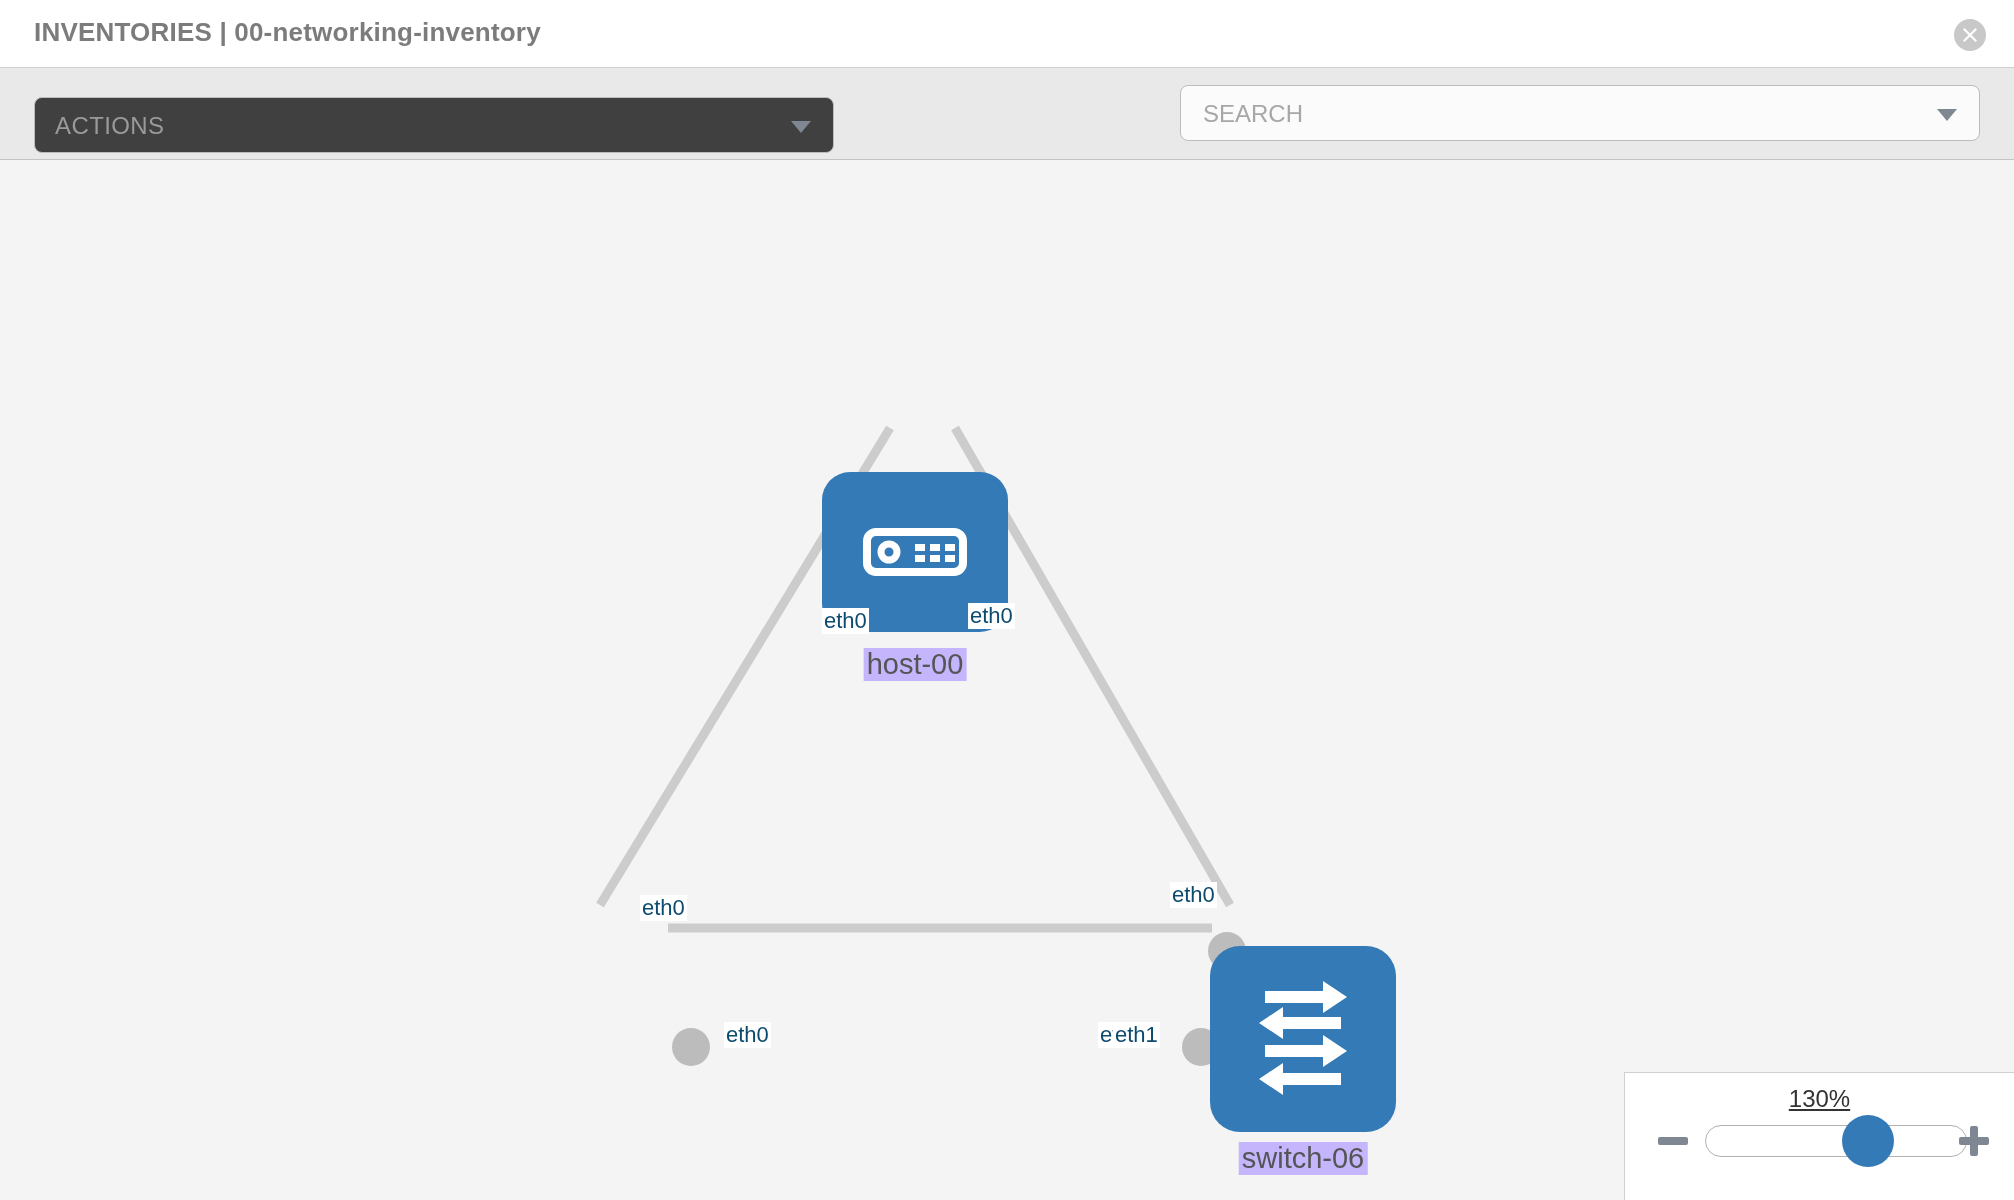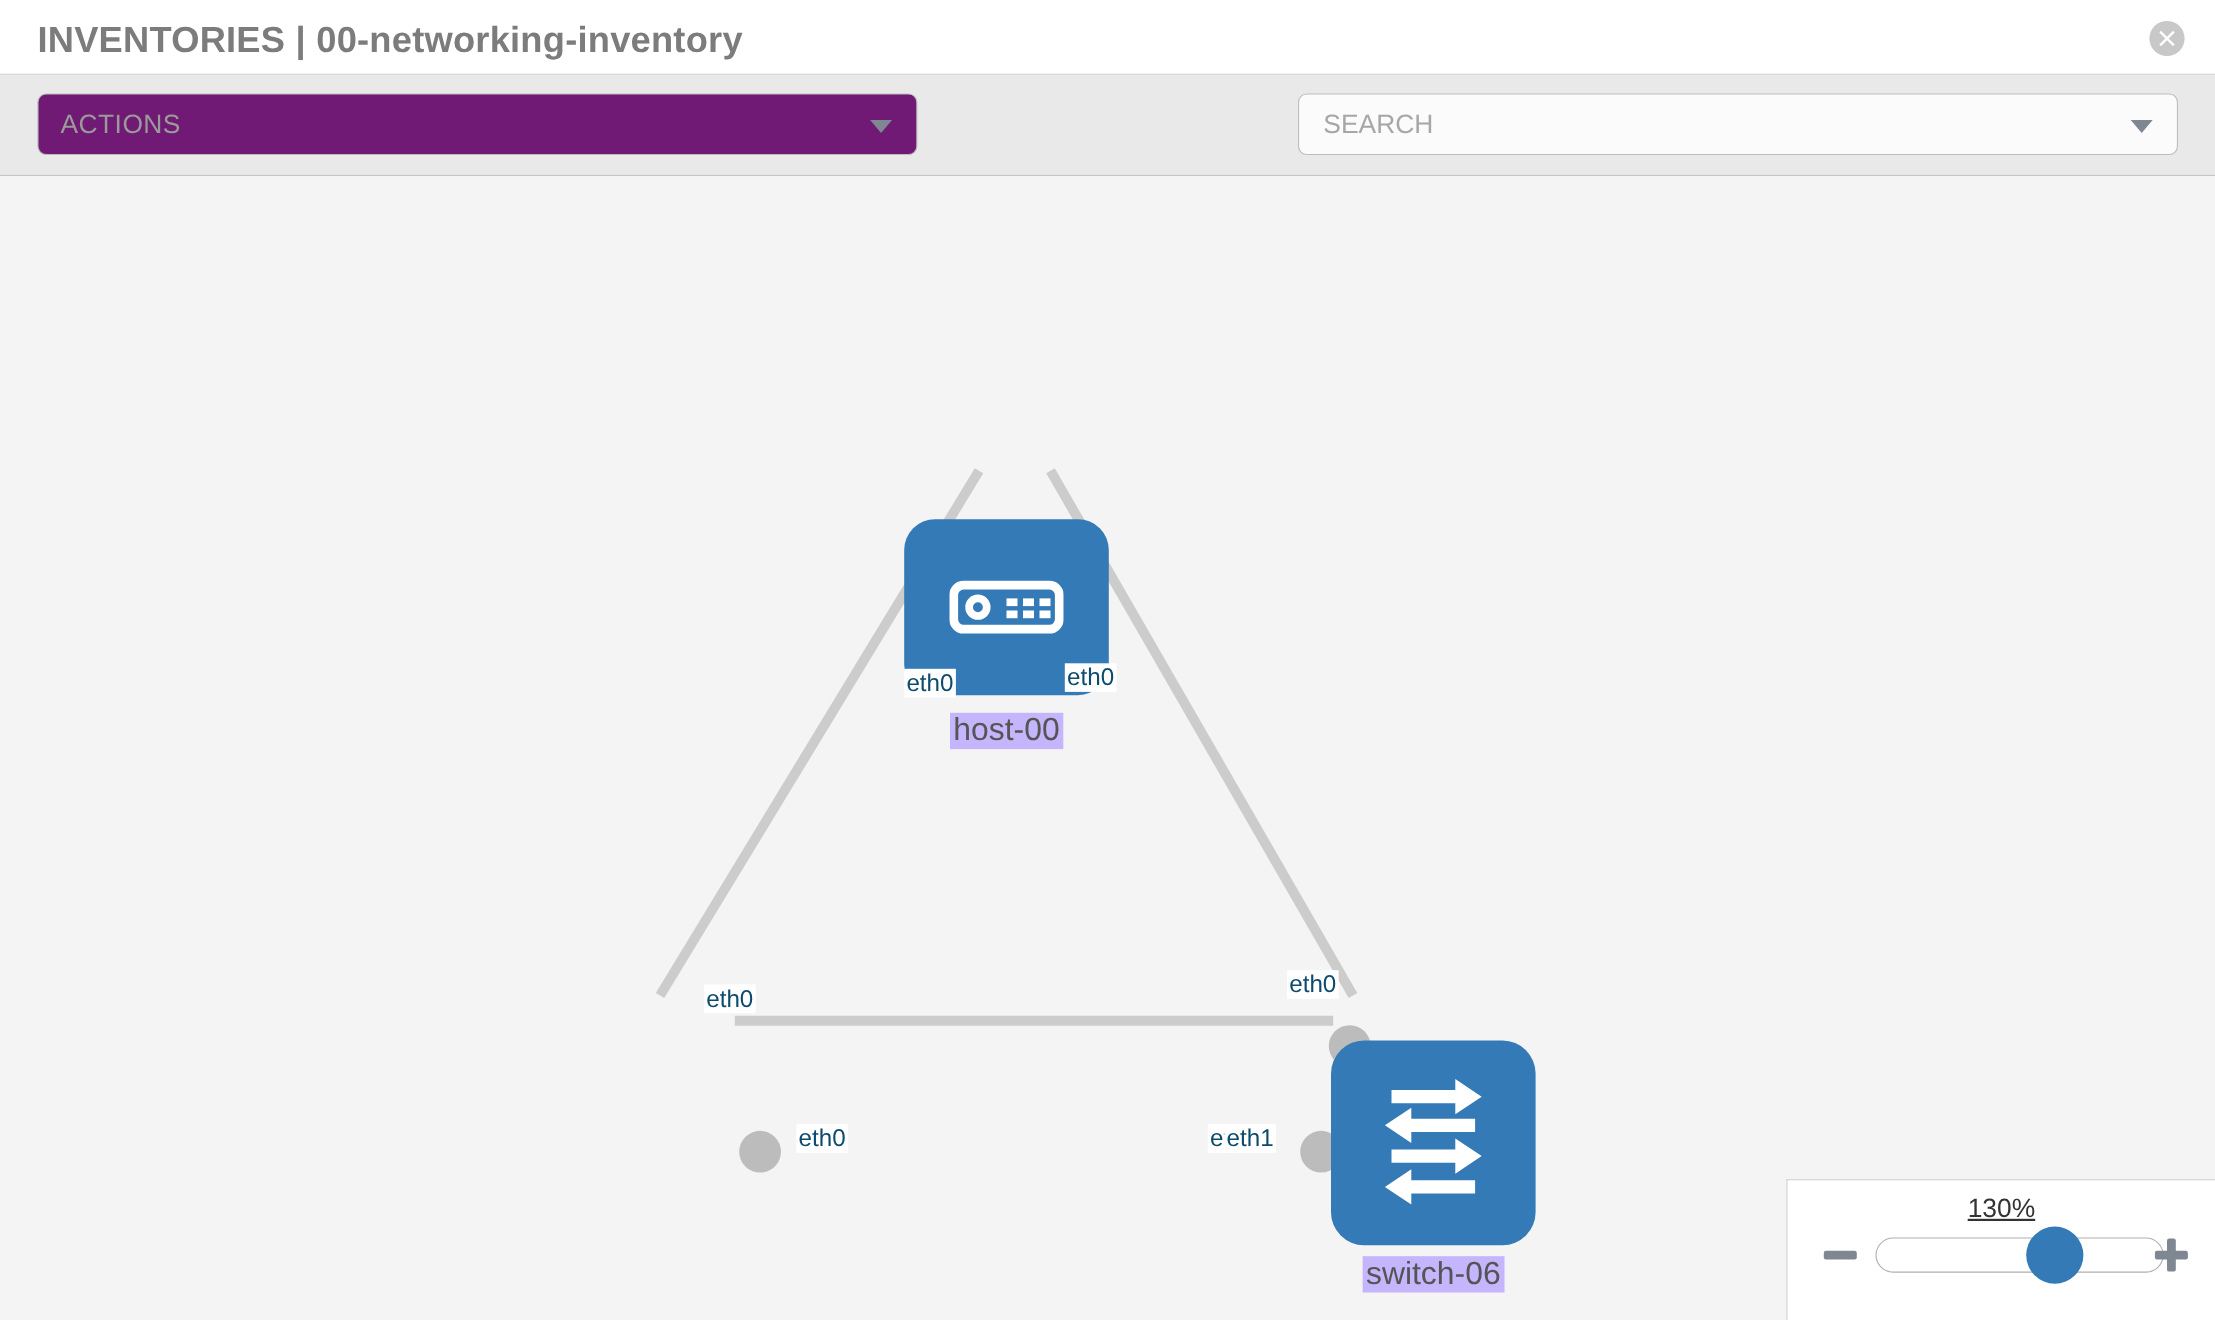--- a/index.html
+++ b/index.html
@@ -18,21 +18,21 @@
   
   .header {
     position: absolute; left: 0; top: 0;
     width: 2014px; height: 68px;
     background: #ffffff;
     border-bottom: 1px solid #cfcfcf;
     box-sizing: border-box;
   }
   .page-title {
     position: absolute; left: 34px; top: 17px;
-    font-size: 33px;
+    font-size: 26px;
     font-weight: bold;
     color: #7c7c7c;
     letter-spacing: 0.2px;
     white-space: nowrap;
   }
   .close-btn {
     position: absolute; right: 28px; top: 19px;
     width: 32px; height: 32px;
     border-radius: 50%;
     background: #c8c8c8;
@@ -42,23 +42,23 @@
 
   
   .toolbar {
     position: absolute; left: 0; top: 68px;
     width: 2014px; height: 92px;
     background: #e9e9e9;
     border-bottom: 1px solid #c4c4c4;
     box-sizing: border-box;
   }
   .actions-select {
-    position: absolute; left: 34px; top: 17px;
+    position: absolute; left: 34px; top: 29px;
     width: 800px; height: 56px;
-    background: #701a75;
+    background: #404040;
     border: 1px solid #bdbdbd;
     border-radius: 8px;
     box-sizing: border-box;
     cursor: pointer;
   }
   .actions-select .sel-label {
     position: absolute; left: 20px; top: 14px;
     font-size: 24px; color: #9a9a9a;
     letter-spacing: 0.4px;
   }

